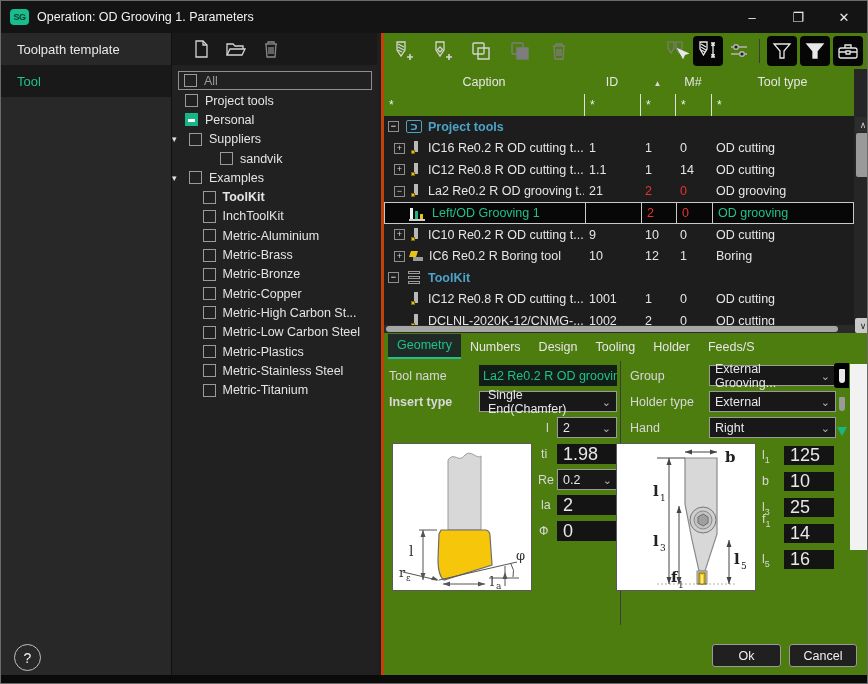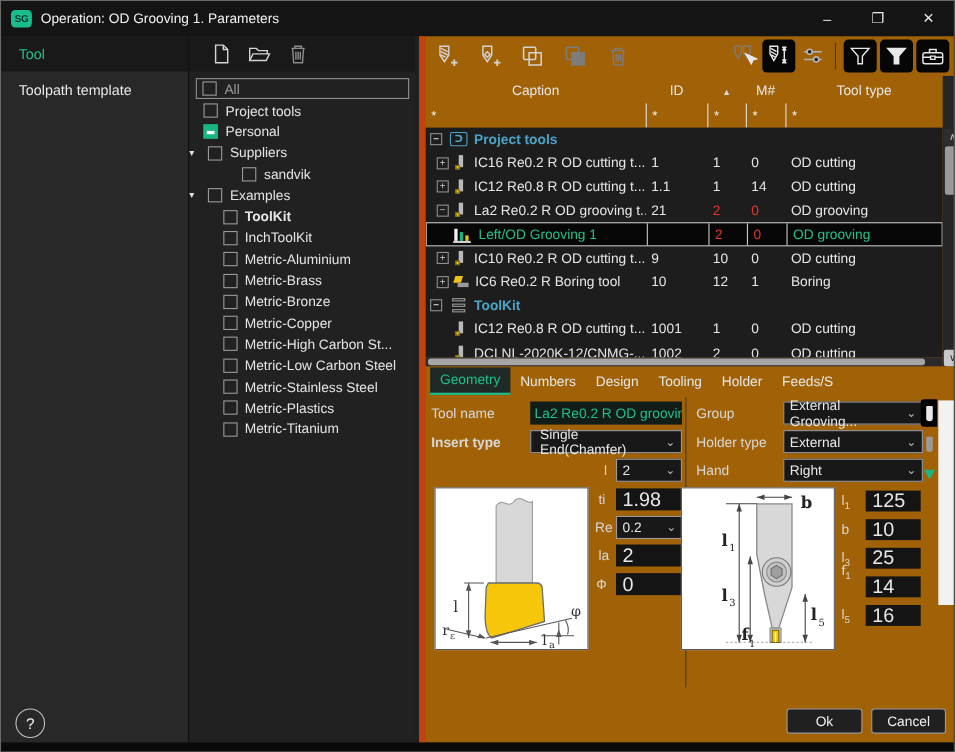--- a/index.html
+++ b/index.html
@@ -31,21 +31,21 @@
   .tree-all .lbl { color:#9a9a9a; margin-left:7px; font-size:12.5px; }
   .cb { width:13px; height:13px; border:1px solid #9a9a9a; background:transparent; flex:none; position:relative; }
   .cb.partial { background:#19b584; border-color:#19b584; }
   .cb.partial::after { content:""; position:absolute; left:2px; right:2px; top:5px; height:2.5px; background:#fff; }
   .tree-items { margin-top:1px; }
   .tree-item { height:19.3px; display:flex; align-items:center; font-size:12.5px; color:#e4e4e4; }
   .tree-arrow { width:17px; color:#e0e0e0; font-size:9px; text-align:left; flex:none; }
   .tree-item .lbl { margin-left:7px; white-space:nowrap; }
   .tree-item.bold .lbl { font-weight:bold; }
   
-  .right { position:absolute; left:380px; top:32px; width:488px; height:642px; background:#a16207; border-left:6px solid #c2410c; }
+  .right { position:absolute; left:380px; top:32px; width:488px; height:642px; background:#4d7c0f; border-left:3px solid #c2410c; }
   .rtoolbar { position:absolute; left:0; top:0; width:100%; height:36px; display:flex; align-items:center; }
   .rtb-left { display:flex; align-items:center; gap:13px; padding-left:6px; }
   .rtb-right { margin-left:auto; display:flex; align-items:center; gap:3px; padding-right:6px; }
   .ricon { width:26px; height:26px; display:flex; align-items:center; justify-content:center; }
   .ricon.box { width:30px; height:30px; background:#060606; border-radius:4px; }
   .rtb-sep { width:1px; height:24px; background:#3c3c3c; margin:0 4px; }
   
   .thead { position:absolute; left:0; top:36px; width:470px; height:25px; display:grid;
            grid-template-columns:200px 56px 35px 36px 143px; align-items:center; font-size:12.5px; color:#e6e6e6; }
   .thead .hc { text-align:center; }
@@ -129,22 +129,22 @@
     <div class="appicon">SG</div>
     <div class="title-text">Operation: OD Grooving 1. Parameters</div>
     <div class="win-controls">
       <div class="win-btn">–</div>
       <div class="win-btn">❐</div>
       <div class="win-btn">✕</div>
     </div>
   </div>
 
   <div class="sidebar">
+    <div class="side-item">Toolpath template</div>
     <div class="side-item selected">Tool</div>
-    <div class="side-item">Toolpath template</div>
     <div class="help-circle">?</div>
   </div>
 
   <div class="treepanel">
     <div class="tree-toolbar">
       <div class="tb-icon">
         <svg width="20" height="20" viewBox="0 0 20 20" fill="none" stroke="#d4d4d4" stroke-width="1.3">
           <path d="M5,2 h7 l4,4 v12 h-11 z"></path>
             <path d="M12,2 v4 h4"></path>
         </svg>
@@ -218,25 +218,25 @@
         <div class="tree-item" style="padding-left: 30.5px;">
           <div class="cb" style="display: inline-block;"></div>
           <div class="lbl">Metric-High Carbon St...</div>
         </div>
         <div class="tree-item" style="padding-left: 30.5px;">
           <div class="cb" style="display: inline-block;"></div>
           <div class="lbl">Metric-Low Carbon Steel</div>
         </div>
         <div class="tree-item" style="padding-left: 30.5px;">
           <div class="cb" style="display: inline-block;"></div>
+          <div class="lbl">Metric-Plastics</div>
+        </div>
+        <div class="tree-item" style="padding-left: 30.5px;">
+          <div class="cb" style="display: inline-block;"></div>
           <div class="lbl">Metric-Stainless Steel</div>
-        </div>
-        <div class="tree-item" style="padding-left: 30.5px;">
-          <div class="cb" style="display: inline-block;"></div>
-          <div class="lbl">Metric-Plastics</div>
         </div>
         <div class="tree-item" style="padding-left: 30.5px;">
           <div class="cb" style="display: inline-block;"></div>
           <div class="lbl">Metric-Titanium</div>
         </div>
       </div>
   </div>
 
   <div class="right">
 

